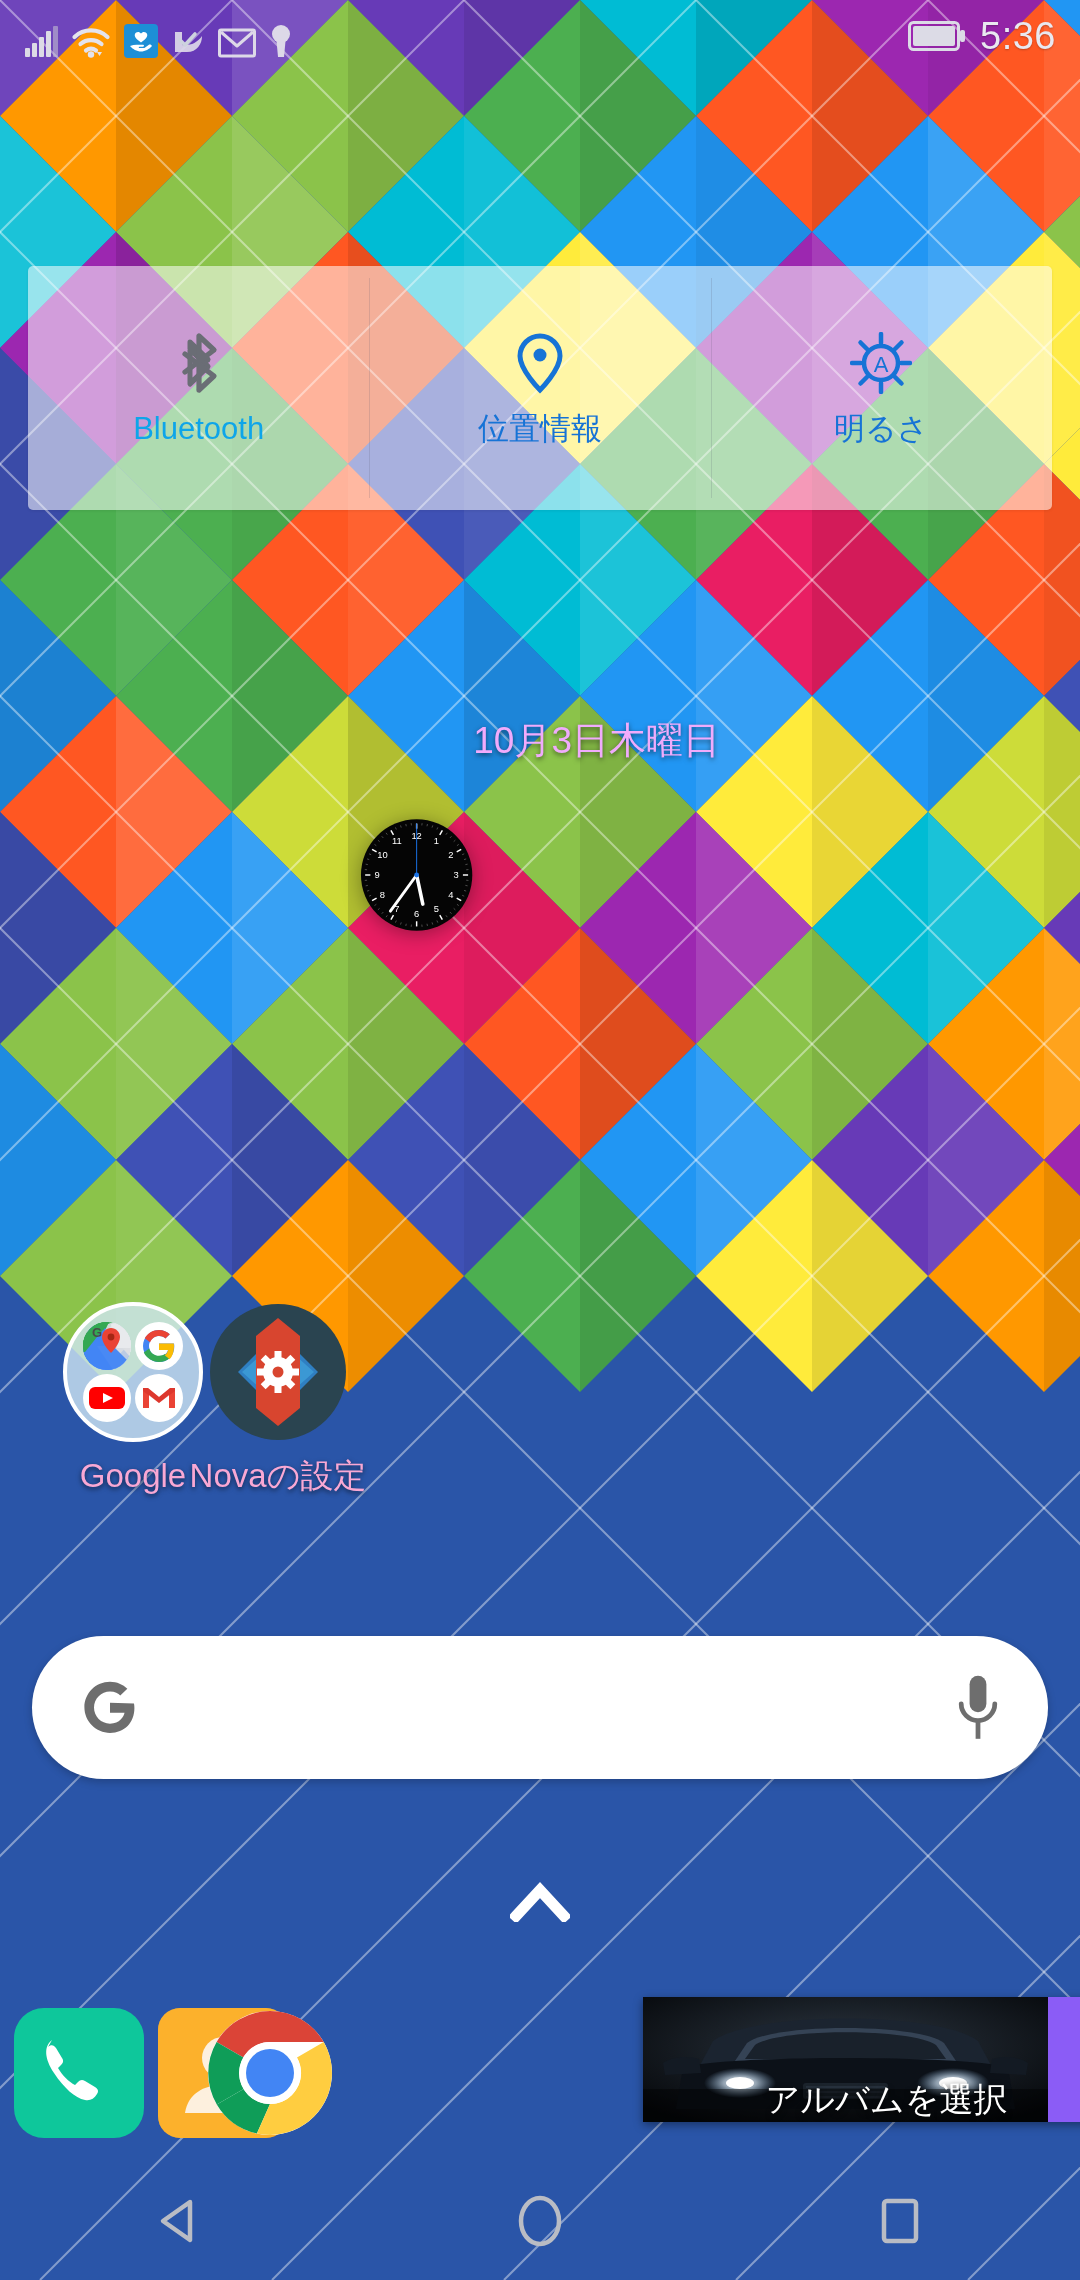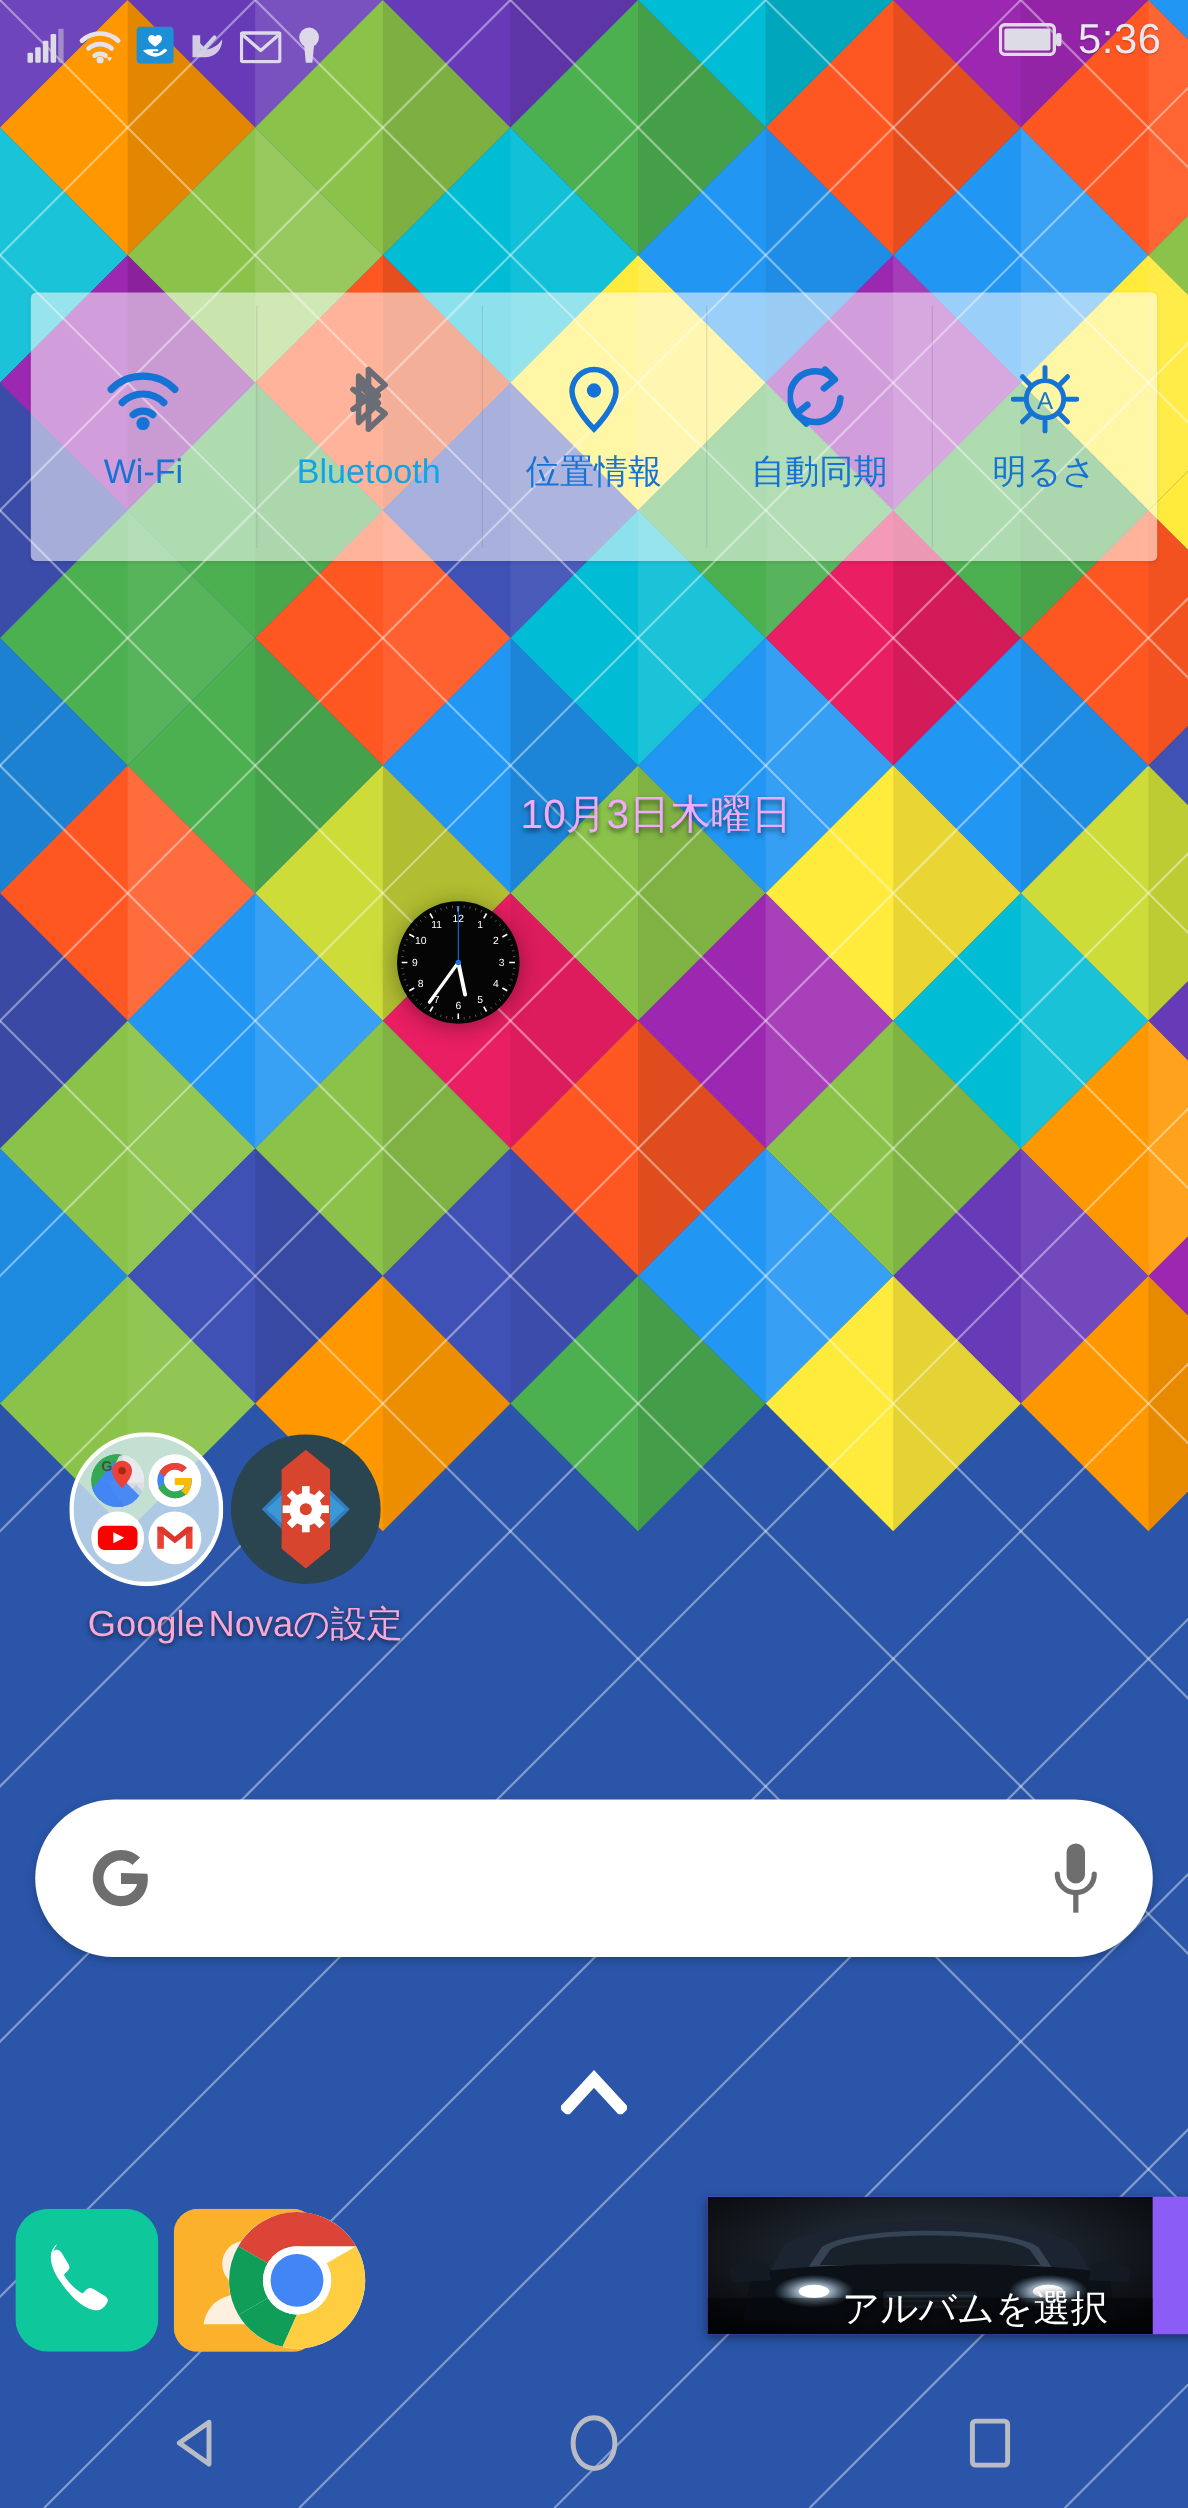--- a/index.html
+++ b/index.html
@@ -452,33 +452,20 @@
         <rect x="1.5" y="1.5" width="49" height="27" rx="4" fill="none" stroke="#dcdbe6" stroke-width="3"></rect>
         <rect x="5" y="5" width="42" height="20" rx="2" fill="#dcdbe6"></rect>
         <rect x="52" y="9" width="5" height="12" rx="2" fill="#dcdbe6"></rect>
       </svg>
       <span id="clock-text">5:36</span>
     </div>
   </div>
 
   <div id="quick-settings">
 
-    <div class="qs-tile qs-on">
-      <div class="qs-icon">
-        <svg width="68" height="58" viewBox="0 0 68 58">
-          <g fill="none" stroke="#1673d6" stroke-width="6.5" stroke-linecap="round">
-            <path d="M5 20 A41 41 0 0 1 63 20"></path>
-            <path d="M15 32 A27 27 0 0 1 53 32"></path>
-            <path d="M25 43 A14 14 0 0 1 43 43"></path>
-          </g>
-          <circle cx="34" cy="51" r="6" fill="#1673d6"></circle>
-        </svg>
-      </div>
-      <span class="qs-label">Wi-Fi</span>
-    </div>
 
     <div class="qs-tile qs-off">
       <div class="qs-icon">
         <svg width="50" height="62" viewBox="0 0 50 62">
           <path d="M16 8 L34 23 L16 38 L16 2 L34 17" fill="none" stroke="#6a6d75" stroke-width="5" stroke-linejoin="round" stroke-linecap="round" transform="translate(0,8) scale(1,1.15)"></path>
           <path d="M25 4 L25 58 M25 4 L40 18 L11 40 M25 58 L40 44 L11 22" fill="none" stroke="#6a6d75" stroke-width="5.2" stroke-linejoin="round" stroke-linecap="round"></path>
         </svg>
       </div>
       <span class="qs-label">Bluetooth</span>
     </div>
@@ -486,30 +473,20 @@
     <div class="qs-tile qs-on">
       <div class="qs-icon">
         <svg width="48" height="62" viewBox="0 0 48 62">
           <path d="M24 4 C13 4 4 13 4 24 C4 38 24 58 24 58 C24 58 44 38 44 24 C44 13 35 4 24 4 z" fill="none" stroke="#1673d6" stroke-width="5"></path>
           <circle cx="24" cy="23" r="6.5" fill="#1673d6"></circle>
         </svg>
       </div>
       <span class="qs-label">位置情報</span>
     </div>
 
-    <div class="qs-tile qs-on">
-      <div class="qs-icon">
-        <svg width="58" height="60" viewBox="0 0 58 60">
-          <path d="M41 11 A23 23 0 1 0 48 29" fill="none" stroke="#1673d6" stroke-width="6" stroke-linecap="round"></path>
-          <path d="M34 3 L43 12 L33 20" fill="none" stroke="#1673d6" stroke-width="6" stroke-linecap="round" stroke-linejoin="round"></path>
-          <path d="M17 52 L8 43 L18 35" fill="none" stroke="#1673d6" stroke-width="6" stroke-linecap="round" stroke-linejoin="round"></path>
-        </svg>
-      </div>
-      <span class="qs-label">自動同期</span>
-    </div>
 
     <div class="qs-tile qs-on">
       <div class="qs-icon">
         <svg width="62" height="62" viewBox="0 0 62 62">
           <circle cx="31" cy="31" r="17" fill="none" stroke="#1673d6" stroke-width="4.5"></circle>
           <g stroke="#1673d6" stroke-width="4.5" stroke-linecap="round">
             <path d="M31 2 L31 11"></path>
               <path d="M31 51 L31 60"></path>
             <path d="M2 31 L11 31"></path>
               <path d="M51 31 L60 31"></path>

